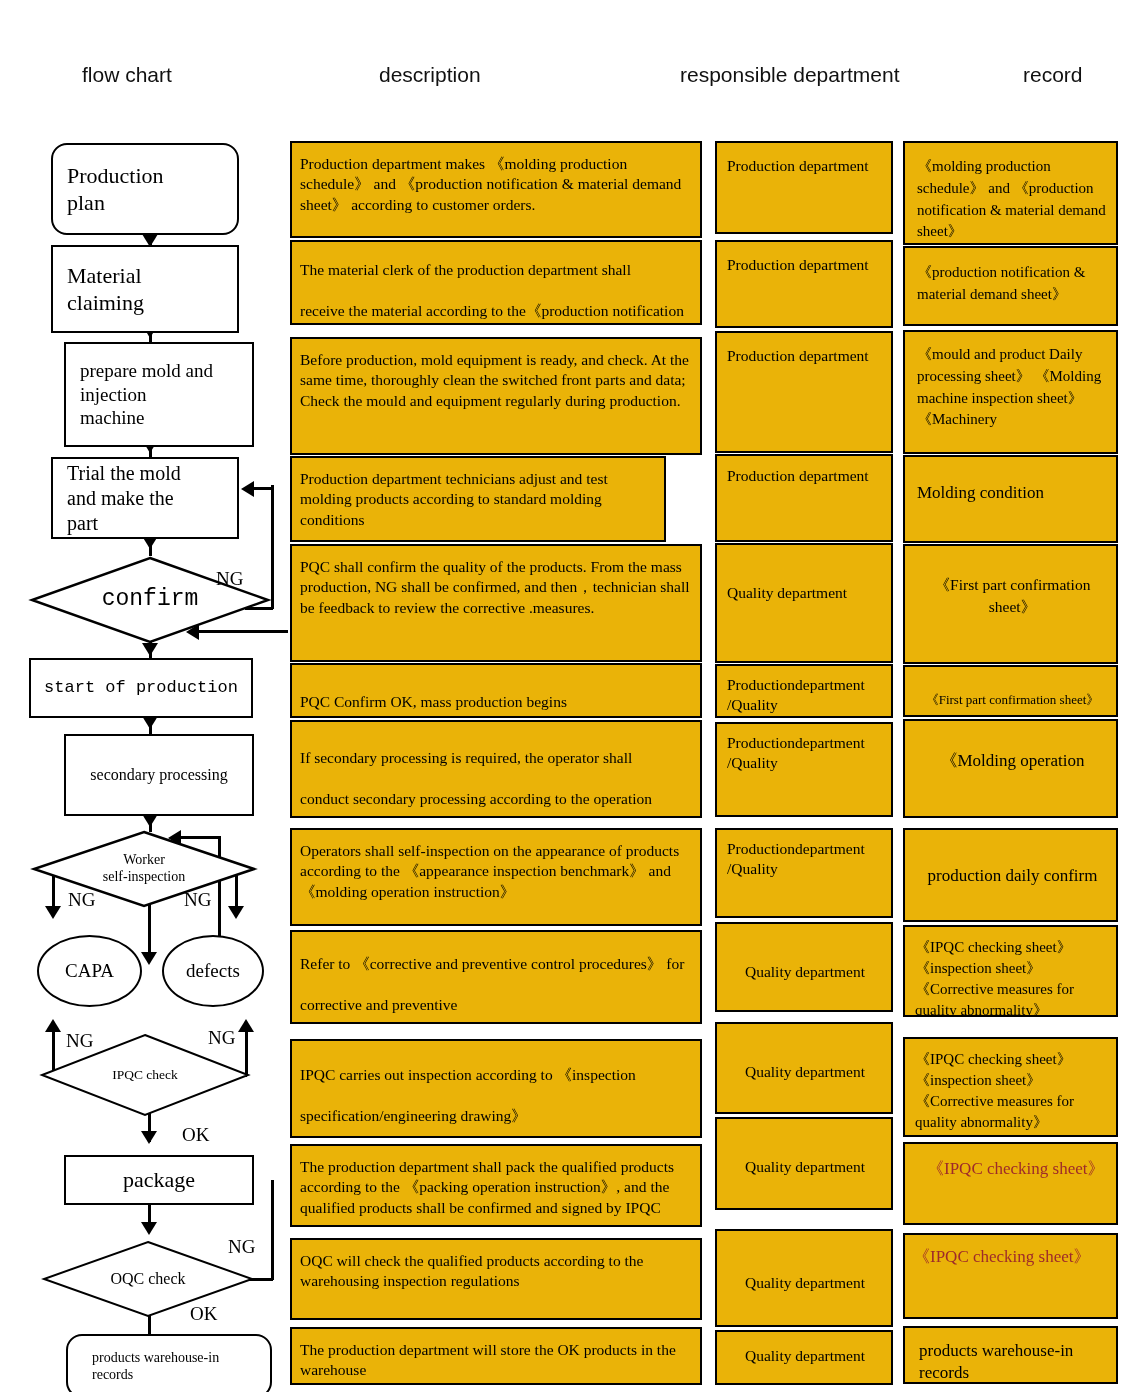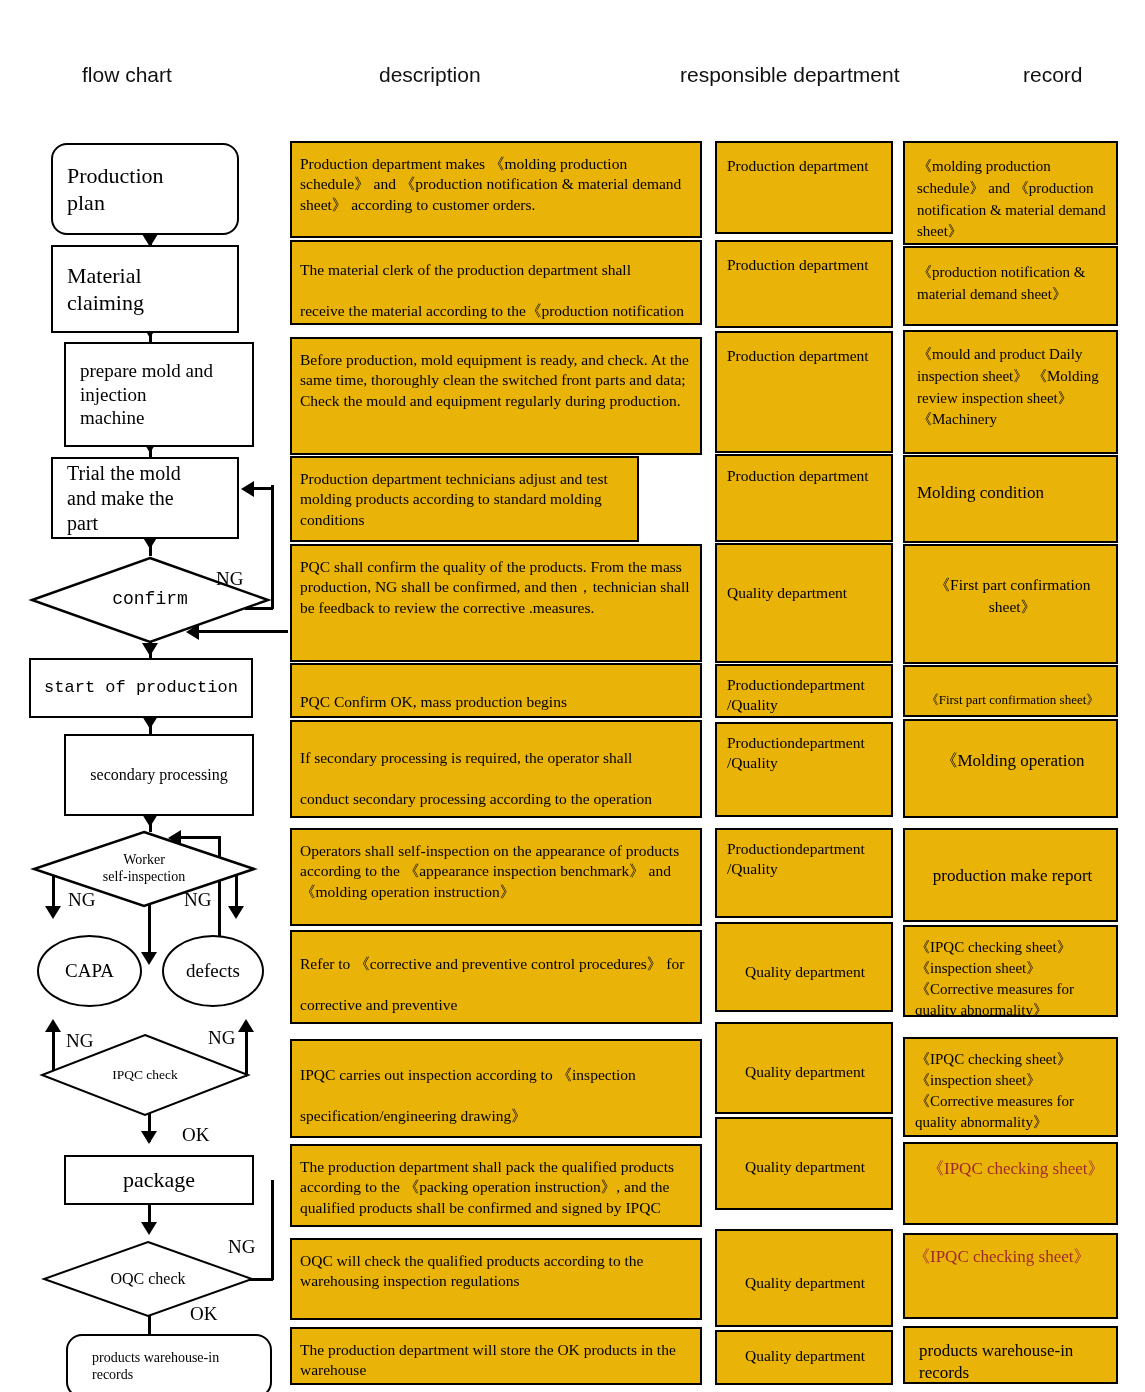--- a/index.html
+++ b/index.html
@@ -94,21 +94,21 @@
   <div class="arw arw-l" style="left:241px;top:481px;"></div>
   <div class="edgelbl" style="left:216px;top:568px;">NG</div>
 
   <div class="ln hln" style="left:196px;top:630px;width:92px;"></div>
   <div class="arw arw-l" style="left:186px;top:624px;"></div>
 
   <div class="diamond" style="left:30px;top:556px;width:240px;height:88px;">
     <svg width="240" height="88" viewBox="0 0 240 88">
         <polygon points="120,2 238,44 120,86 2,44" fill="#fff" stroke="#000" stroke-width="2.5"></polygon>
       </svg>
-    <div class="dlabel mono" style="font-size:18px;">confirm</div>
+    <div class="dlabel mono" style="font-size:23px;">confirm</div>
   </div>
   <div class="ln vln" style="left:149px;top:640px;height:24px;"></div>
   <div class="arw arw-d" style="left:142px;top:643px;"></div>
 
   <div class="node" style="left:29px;top:658px;width:224px;height:60px;font-size:17px;">
     <span class="mono">start of production</span>
   </div>
   <div class="ln vln" style="left:149px;top:712px;height:24px;"></div>
   <div class="arw arw-d" style="left:142px;top:716px;"></div>
 
@@ -198,21 +198,21 @@
     <div class="txt">Production department makes 《molding production schedule》 and 《production notification &amp; material demand sheet》 according to customer orders.</div>
     </div>
   <div class="cell c-desc" style="left:290px;top:240px;width:412px;height:85px;">
     <div class="txt" style="top:18px;white-space:pre-line;">The material clerk of the production department shall
 
 receive the material according to the《production notification</div>
     </div>
   <div class="cell c-desc" style="left:290px;top:337px;width:412px;height:118px;">
     <div class="txt">Before production, mold equipment is ready, and check. At the same time, thoroughly clean the switched front parts and data; Check the mould and equipment regularly during production.</div>
     </div>
-  <div class="cell c-desc" style="left:290px;top:456px;width:349px;height:86px;">
+  <div class="cell c-desc" style="left:290px;top:456px;width:376px;height:86px;">
     <div class="txt">Production department technicians adjust and test molding products according to standard molding conditions</div>
     </div>
   <div class="cell c-desc" style="left:290px;top:544px;width:412px;height:118px;">
     <div class="txt">PQC shall confirm the quality of the products. From the mass production, NG shall be confirmed, and then，technician shall be feedback to review the corrective .measures.</div>
     </div>
   <div class="cell c-desc" style="left:290px;top:663px;width:412px;height:55px;">
     <div class="txt" style="top:27px;">PQC Confirm OK, mass production begins</div>
     </div>
   <div class="cell c-desc" style="left:290px;top:720px;width:412px;height:98px;">
     <div class="txt" style="top:26px;white-space:pre-line;">If secondary processing is required, the operator shall
@@ -285,40 +285,40 @@
     <div class="txt ctr" style="top:14px;">Quality department</div>
     </div>
 
   <div class="cell c-rec" style="left:903px;top:141px;width:215px;height:104px;">
     <div class="txt" style="top:13px;">《molding production schedule》 and 《production notification &amp; material demand sheet》</div>
     </div>
   <div class="cell c-rec" style="left:903px;top:246px;width:215px;height:80px;">
     <div class="txt" style="top:14px;">《production notification &amp; material demand sheet》</div>
     </div>
   <div class="cell c-rec" style="left:903px;top:330px;width:215px;height:124px;">
-    <div class="txt" style="top:12px;">《mould and product Daily inspection sheet》 《Molding review inspection sheet》 《Machinery</div>
+    <div class="txt" style="top:12px;">《mould and product Daily processing sheet》 《Molding machine inspection sheet》 《Machinery</div>
     </div>
   <div class="cell c-rec" style="left:903px;top:455px;width:215px;height:88px;">
     <div class="txt" style="top:18px;font-size:17px;line-height:2.1;white-space:pre-line;">Molding condition
 
 checklist》</div>
     </div>
   <div class="cell c-rec" style="left:903px;top:544px;width:215px;height:120px;">
     <div class="txt ctr" style="top:28px;font-size:15.5px;">《First part confirmation sheet》</div>
     </div>
   <div class="cell c-rec" style="left:903px;top:665px;width:215px;height:52px;">
     <div class="txt ctr" style="top:24px;font-size:13px;">《First part confirmation sheet》</div>
     </div>
   <div class="cell c-rec" style="left:903px;top:719px;width:215px;height:99px;">
     <div class="txt ctr" style="top:22px;font-size:17px;line-height:2.1;white-space:pre-line;">《Molding operation
 
 instruction》</div>
     </div>
   <div class="cell c-rec" style="left:903px;top:828px;width:215px;height:94px;">
-    <div class="txt ctr" style="top:34px;font-size:17px;">production make report</div>
+    <div class="txt ctr" style="top:34px;font-size:17px;">production daily confirm</div>
     </div>
   <div class="cell c-rec" style="left:903px;top:925px;width:215px;height:92px;">
     <div class="txt" style="top:10px;white-space:pre-line;line-height:1.4;padding-left:10px;">《IPQC checking   sheet》
 《inspection sheet》
 《Corrective measures for quality abnormality》</div>
     </div>
   <div class="cell c-rec" style="left:903px;top:1037px;width:215px;height:100px;">
     <div class="txt" style="top:10px;line-height:1.4;padding-left:10px;">《IPQC checking   sheet》 《inspection sheet》 《Corrective measures for quality abnormality》</div>
     </div>
   <div class="cell c-rec" style="left:903px;top:1142px;width:215px;height:83px;">

